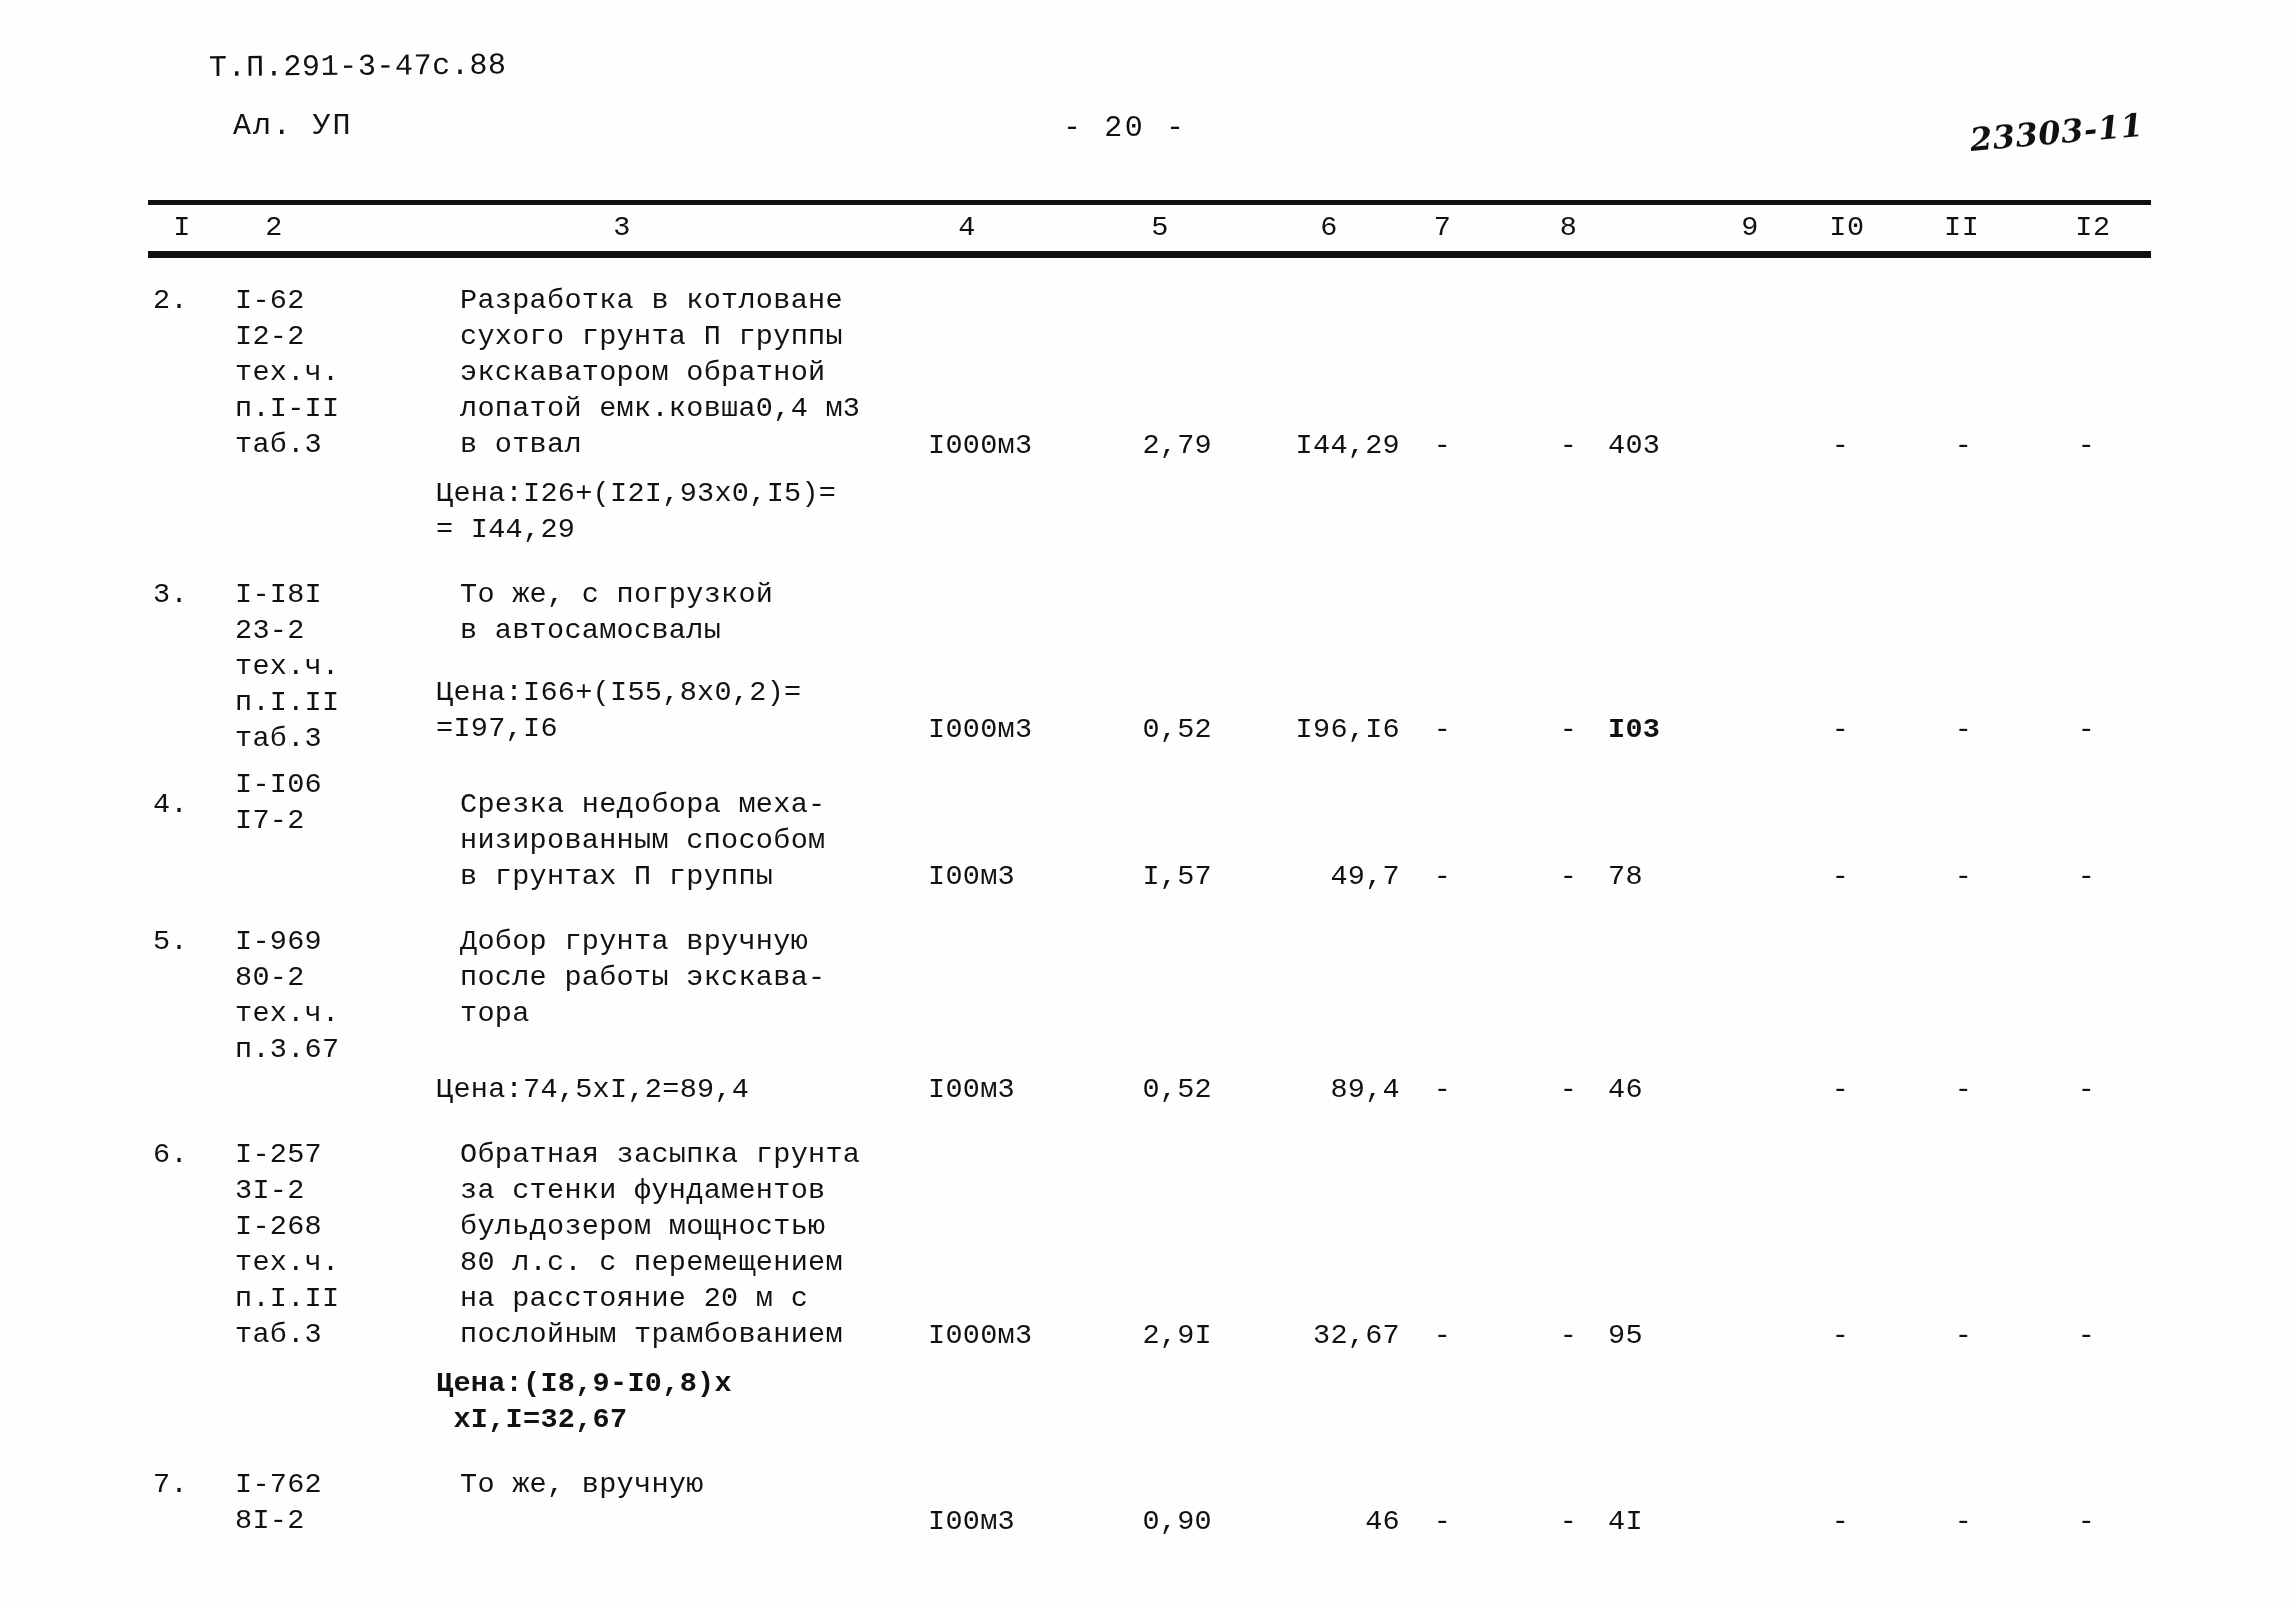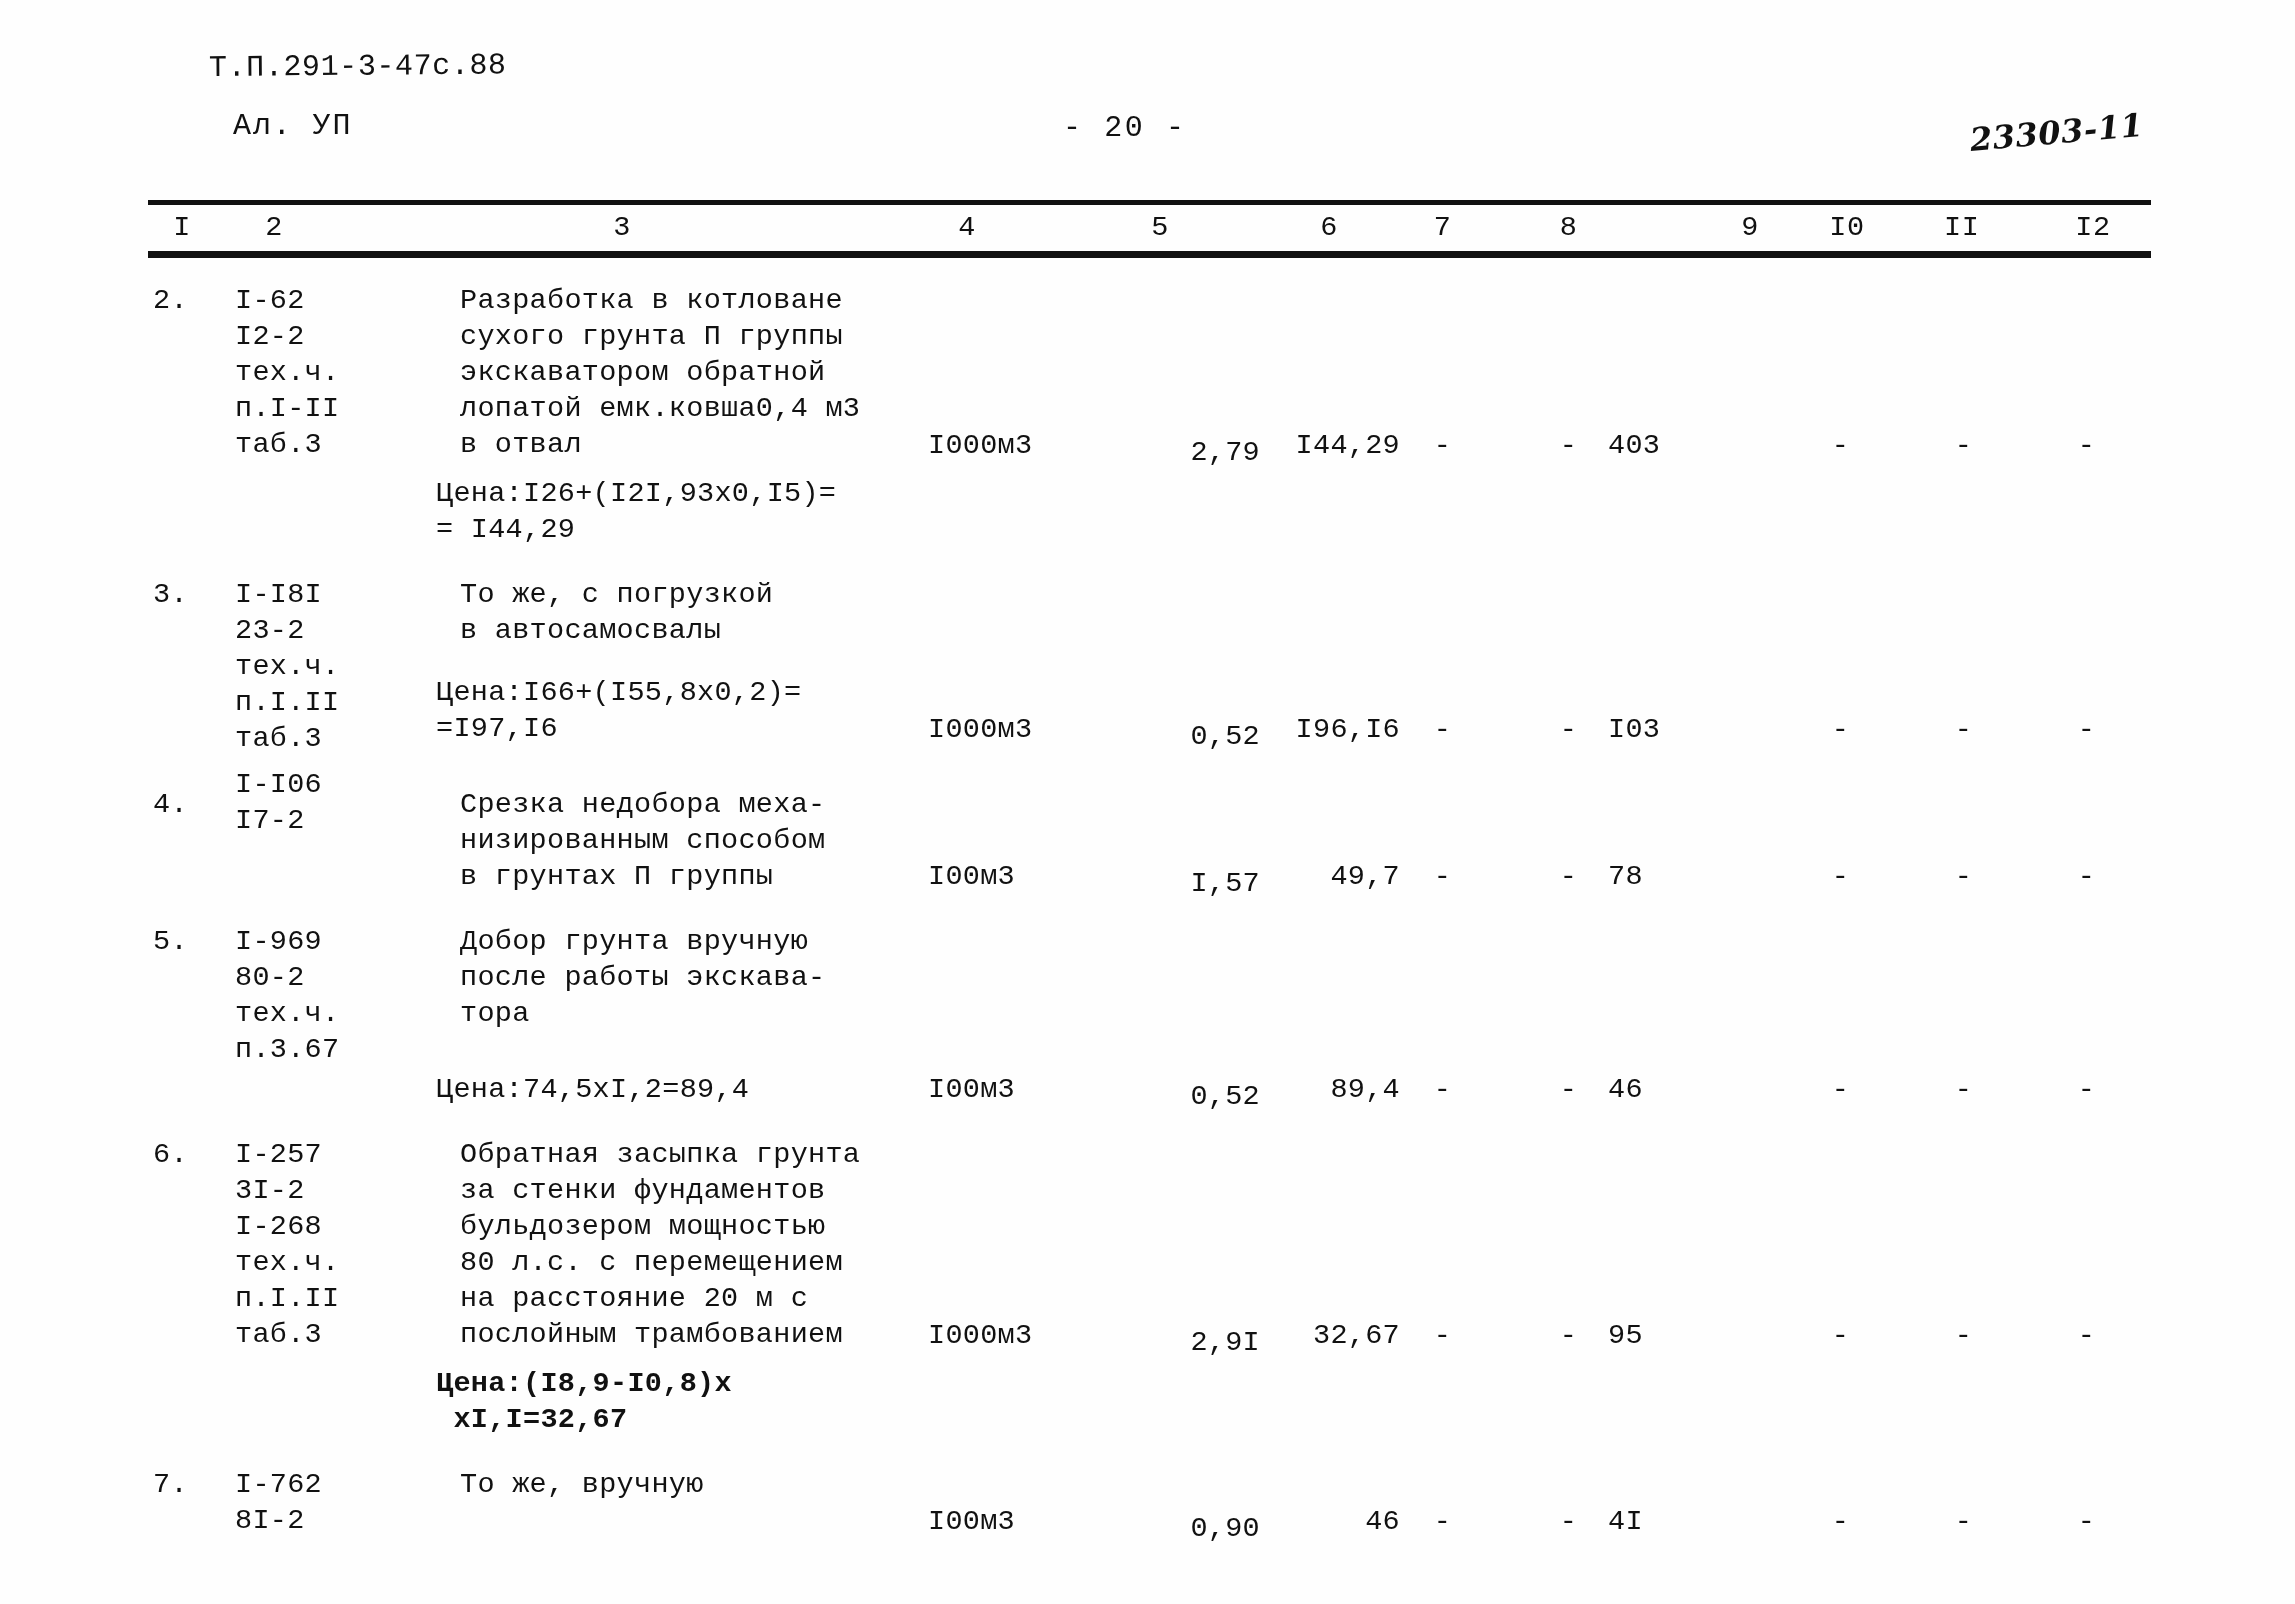--- a/index.html
+++ b/index.html
@@ -86,21 +86,21 @@
     font-size: 28.5px;
     line-height: 36px;
     white-space: pre;
     letter-spacing: 0.3px;
   }
 
   .c-no    { left: 153px;  width: 58px;  text-align: left; }
   .c-code  { left: 235px;  width: 194px; text-align: left; }
   .c-desc  { left: 460px;  width: 493px; text-align: left; }
   .c-unit  { left: 928px; width: 156px; text-align: left; }
-  .c-q     { left: 1143px; width: 117px; text-align: right; margin-top: 7px; }
+  .c-q     { left: 1095px; width: 117px; text-align: right; }
   .c-p     { left: 1251px; width: 149px; text-align: right; }
   .c-7     { left: 1423px; width: 39px;  text-align: center; }
   .c-8     { left: 1549px; width: 39px;  text-align: center; }
   .c-9     { left: 1608px; width: 104px; text-align: left; }
   .c-10    { left: 1821px; width: 39px;  text-align: center; }
   .c-11    { left: 1944px; width: 39px;  text-align: center; }
   .c-12    { left: 2067px; width: 39px;  text-align: center; }
 
   .note {
     position: absolute;
@@ -167,21 +167,21 @@
 тех.ч.
 п.I.II
 таб.3</div>
       <div class="cell c-desc" style="top: 577px;">То же, с погрузкой
 в автосамосвалы</div>
       <div class="cell c-unit" style="top: 712px;">I000м3</div>
       <div class="cell c-q" style="top: 712px;">0,52</div>
       <div class="cell c-p" style="top: 712px;">I96,I6</div>
       <div class="cell c-7" style="top: 712px;">-</div>
       <div class="cell c-8" style="top: 712px;">-</div>
-      <div class="cell c-9" style="top: 712px;">I03</div>
+      <div class="cell c-9" style="top: 712px; font-weight: bold;">I03</div>
       <div class="cell c-10" style="top: 712px;">-</div>
       <div class="cell c-11" style="top: 712px;">-</div>
       <div class="cell c-12" style="top: 712px;">-</div>
       <div class="note" style="top: 675px;">Цена:I66+(I55,8x0,2)=
 =I97,I6</div>
       <div class="cell c-no" style="top: 787px;">4.</div>
       <div class="cell c-code" style="top: 767px;">I-I06
 I7-2</div>
       <div class="cell c-desc" style="top: 787px;">Срезка недобора меха-
 низированным способом

